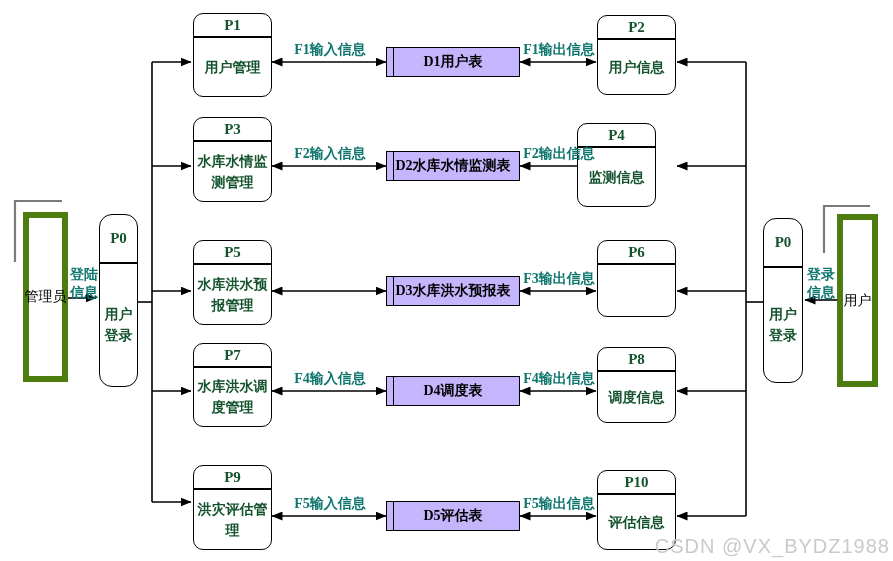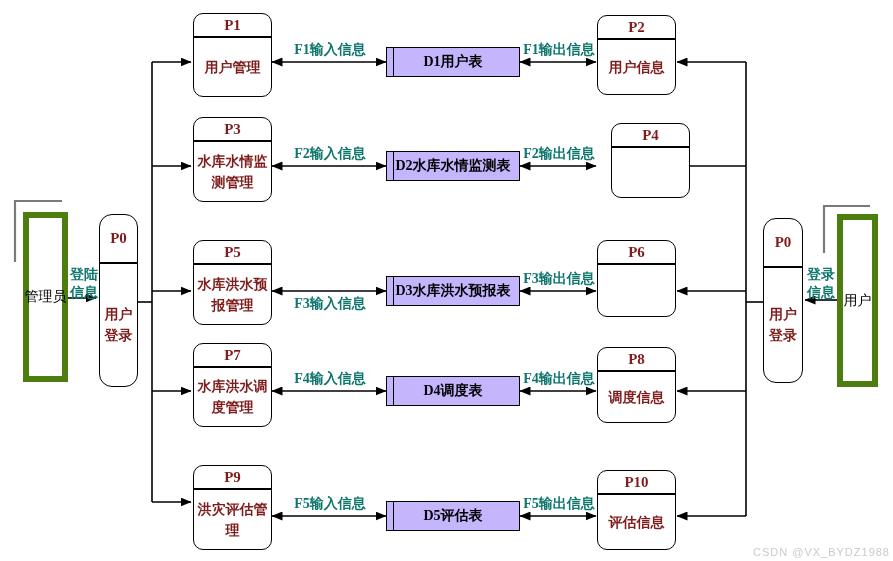--- a/index.html
+++ b/index.html
@@ -2,21 +2,21 @@
 <html><head>
 <meta charset="utf-8">
 <style>
   html,body{margin:0;padding:0;background:#fff;}
   .canvas{position:relative;width:893px;height:561px;background:#ffffff;overflow:hidden;
           font-family:"Liberation Serif","DejaVu Serif",serif;}
   svg.wires{position:absolute;left:0;top:0;}
 
   
   .pbox{position:absolute;box-sizing:border-box;border:1.4px solid #000;border-radius:10px;
-        background:#fff;display:flex;flex-direction:column;font-weight:bold;color:#7f1d1d;}
+        background:#fff;display:flex;flex-direction:column;font-weight:bold;color:#14532d;}
   .pbox .hd{flex:0 0 auto;height:22px;line-height:22px;text-align:center;font-size:15px;
             border-bottom:2px solid #000;}
   .pbox .bd{flex:1 1 auto;display:flex;align-items:center;justify-content:center;
             text-align:center;font-size:14px;line-height:1.5;padding:0 2px;}
   .p0 .hd{height:47px;line-height:47px;}
   .p0{border-radius:13px;}
 
   
   .dbox{position:absolute;box-sizing:border-box;border:1.7px solid #000;background:#c4b5fd;
         display:flex;align-items:center;justify-content:center;font-weight:bold;font-size:14px;color:#000;}
@@ -27,21 +27,21 @@
   .entity{position:absolute;box-sizing:border-box;border:6px solid #4d7c0f;background:#fff;
           display:flex;align-items:center;justify-content:center;font-weight:normal;
           font-size:14px;color:#000;}
   .entity span{white-space:nowrap;}
 
   
   .flabel{position:absolute;font-weight:bold;font-size:14px;color:#0f766e;text-align:center;
           line-height:1.25;}
 
   .watermark{position:absolute;right:3px;bottom:3px;font-family:"Liberation Sans","DejaVu Sans",sans-serif;
-             font-size:11px;color:#cdc9c9;letter-spacing:1px;font-weight:normal;}
+             font-size:20px;color:#cdc9c9;letter-spacing:1px;font-weight:normal;}
 </style>
 </head>
 <body>
 
 <div class="canvas">
 
   <svg class="wires" width="893" height="561">
     <defs>
       <marker id="arr" viewBox="0 0 11 9" refX="10.5" refY="4.5" markerWidth="11" markerHeight="9" orient="auto-start-reverse" markerUnits="userSpaceOnUse">
         <path d="M0,0 L11,4.5 L0,9 Z" fill="#000"></path>
@@ -124,38 +124,38 @@
   <div class="flabel" style="left:509px;top:41px;width:100px">F1输出信息</div>
 
   <div class="pbox" style="left:193px;top:117px;width:79px;height:85px">
     <div class="hd">P3</div>
     <div class="bd">水库水情监测管理</div>
   </div>
   <div class="dbox" style="left:386px;top:151px;width:134px;height:30px">
     <span class="dline"></span>
     <span class="dtext">D2水库水情监测表</span>
   </div>
-  <div class="pbox" style="left:611px;top:123px;width:79px;height:75px">
+  <div class="pbox" style="left:577px;top:123px;width:79px;height:84px">
     <div class="hd">P4</div>
+    <div class="bd">监测信息</div>
   </div>
   <div class="flabel" style="left:270px;top:145px;width:120px">F2输入信息</div>
   <div class="flabel" style="left:509px;top:145px;width:100px">F2输出信息</div>
 
   <div class="pbox" style="left:193px;top:240px;width:79px;height:85px">
     <div class="hd">P5</div>
     <div class="bd">水库洪水预报管理</div>
   </div>
   <div class="dbox" style="left:386px;top:276px;width:134px;height:30px">
     <span class="dline"></span>
     <span class="dtext">D3水库洪水预报表</span>
   </div>
   <div class="pbox" style="left:597px;top:240px;width:79px;height:77px">
     <div class="hd">P6</div>
   </div>
-  <div class="flabel" style="left:270px;top:295px;width:120px">F3输入信息</div>
   <div class="flabel" style="left:509px;top:270px;width:100px">F3输出信息</div>
 
   <div class="pbox" style="left:193px;top:343px;width:79px;height:84px">
     <div class="hd">P7</div>
     <div class="bd">水库洪水调度管理</div>
   </div>
   <div class="dbox" style="left:386px;top:376px;width:134px;height:30px">
     <span class="dline"></span>
     <span class="dtext">D4调度表</span>
   </div>

